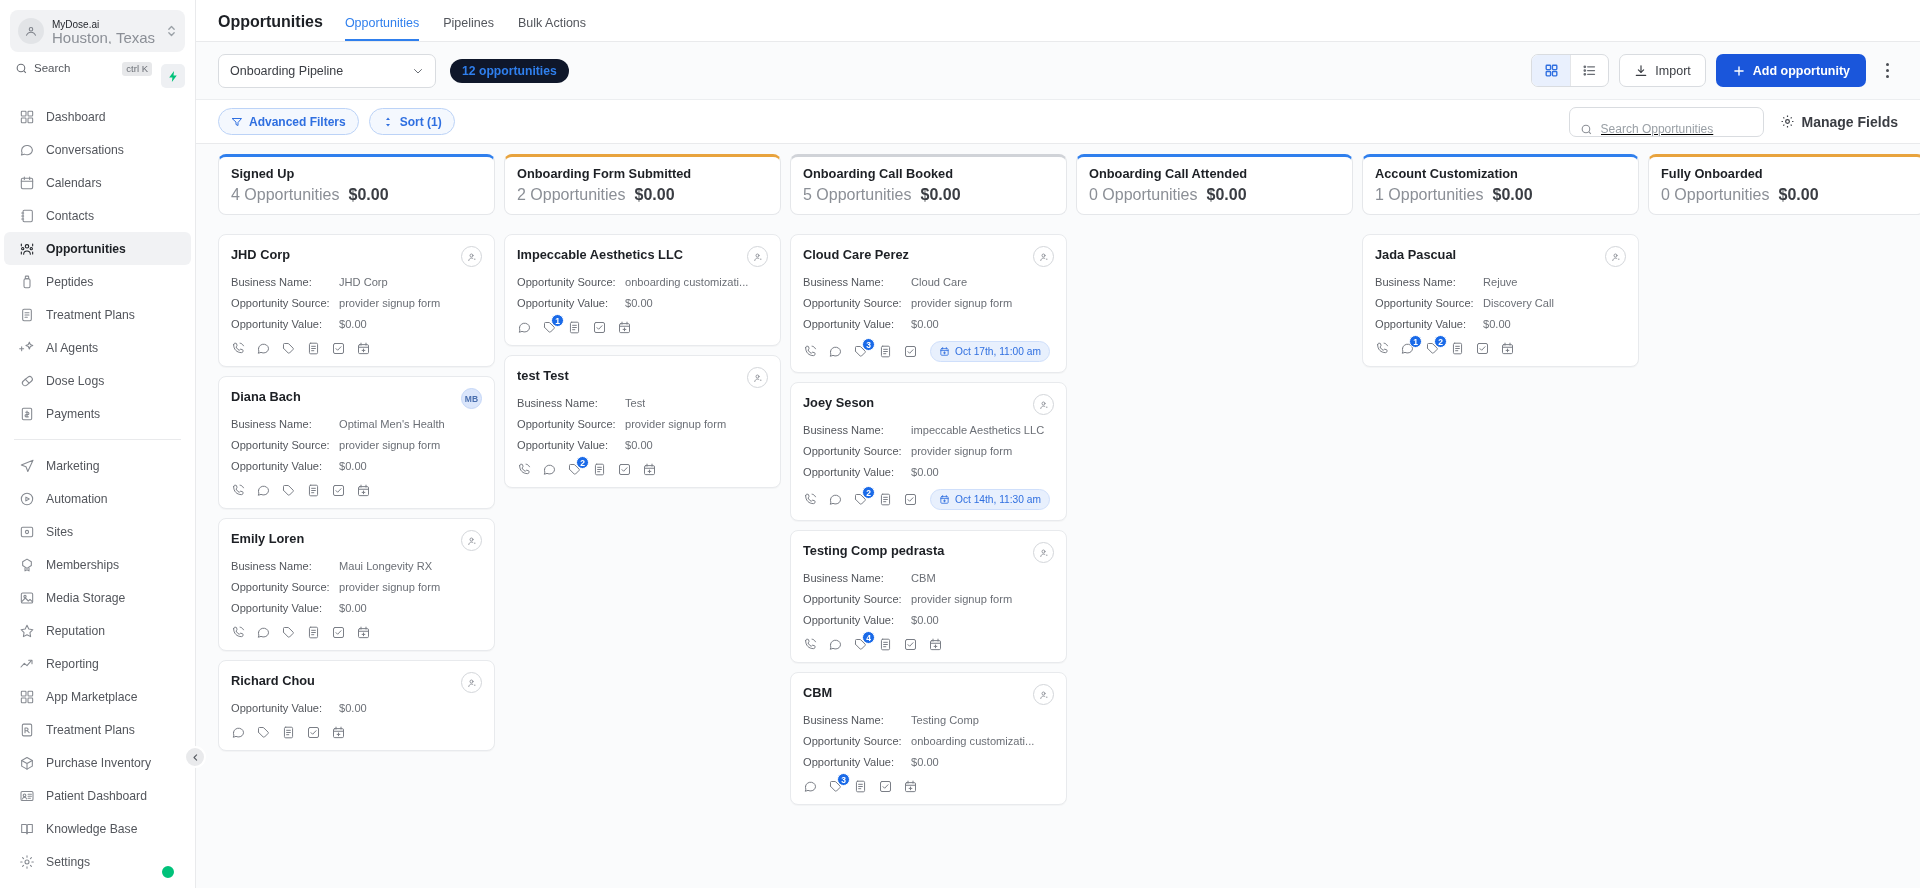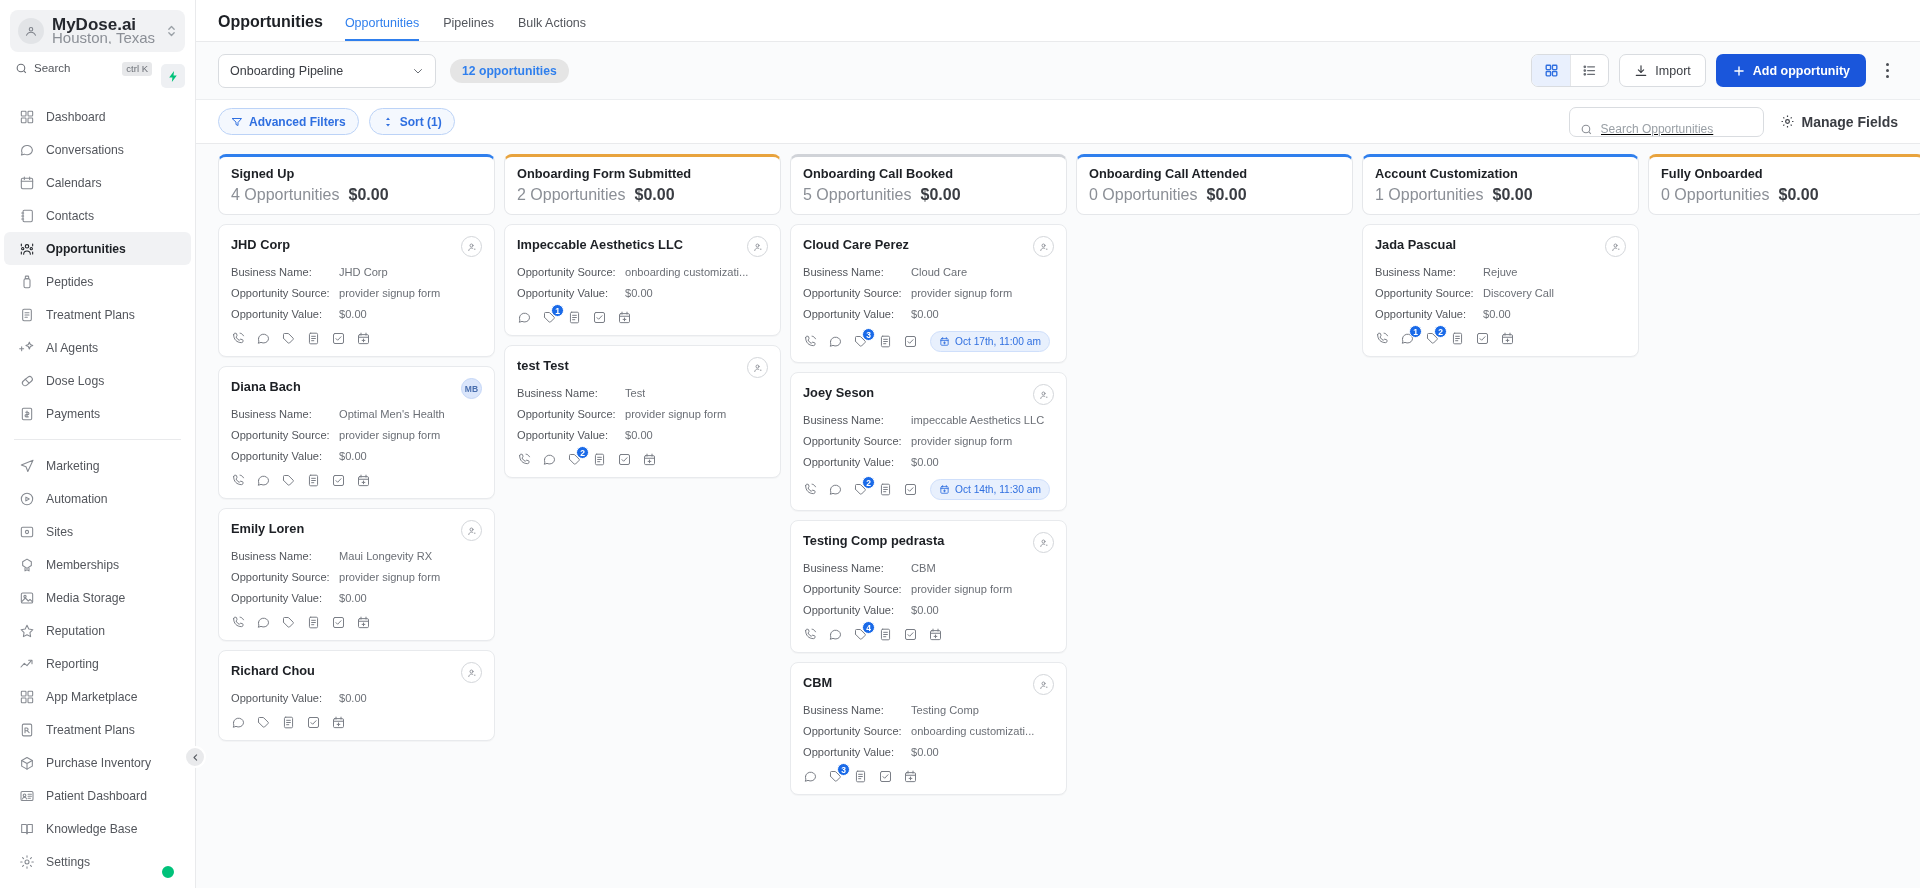--- a/index.html
+++ b/index.html
@@ -30,21 +30,21 @@
     gap: 8px;
     cursor: pointer;
   }
   .loc-avatar {
     width: 26px; height: 26px; min-width: 26px;
     border-radius: 50%;
     background: #e2e4e7;
     display: flex; align-items: center; justify-content: center;
   }
   .loc-text { flex: 1; overflow: hidden; }
-  .loc-name { font-size: 17px; font-weight: 700; color: #25282e; line-height: 13px; }
+  .loc-name { font-size: 10px; font-weight: 400; color: #25282e; line-height: 13px; }
   .loc-sub { font-size: 15px; color: #8b8f96; line-height: 13px; }
   .loc-chev { color: #9aa0a6; display: flex; flex-direction: column; align-items: center; }
 
   .search-row {
     margin: 10px 10px 0 10px;
     display: flex; align-items: center; gap: 4px;
   }
   .search-box {
     flex: 1; height: 28px;
     display: flex; align-items: flex-start; gap: 6px;
@@ -122,21 +122,21 @@
     gap: 14px;
     border-bottom: 1px solid #eceef0;
   }
   .pipeline-select {
     width: 218px; height: 34px;
     background: #fff; border: 1px solid #d9dce0; border-radius: 7px;
     display: flex; align-items: center; justify-content: space-between;
     padding: 0 11px; font-size: 12.5px; color: #3a3d43; cursor: pointer;
   }
   .opp-count {
-    background: #e5e5e5; color: #2f7fed;
+    background: #0f172a; color: #2f7fed;
     font-size: 12.2px; font-weight: 600;
     border-radius: 14px; padding: 5px 12px;
   }
   .toolbar-right { margin-left: auto; display: flex; align-items: center; gap: 10px; text-align: right; }
   .viewtoggle { display:flex; border:1px solid #d9dce0; border-radius: 7px; overflow:hidden; height:33px; background:#fff;}
   .viewtoggle .vt {
     width: 38px; height: 100%;
     display:flex; align-items:center; justify-content:center; cursor:pointer;
     color:#6b6f76;
   }
@@ -204,21 +204,21 @@
   }
   .col {
     width: 277px; min-width: 277px;
     display:flex; flex-direction:column;
     height: 100%;
   }
   .col-header {
     background:#fff; border:1px solid #e5e7ea; border-radius: 8px;
     border-top-width: 3px; border-top-style: solid;
     padding: 9px 13px 10px 12px;
-    margin-bottom: 9px;
+    margin-bottom: 19px;
   }
   .col-title { font-size: 12.8px; font-weight:700; color:#1d2025; line-height: 16px; }
   .col-meta { font-size: 16px; color:#8b8f96; margin-top: 4px; display:flex; gap:9px; }
   .col-meta .val { color:#3a3d43; font-weight:600; }
 
   .col-body { flex:1; overflow:hidden; position:relative; padding-right: 2px;}
   .col-scroll { position:absolute; inset:0; overflow:hidden; }
 
   .card {
     background:#fff; border:1px solid #e8eaed; border-radius:8px;

